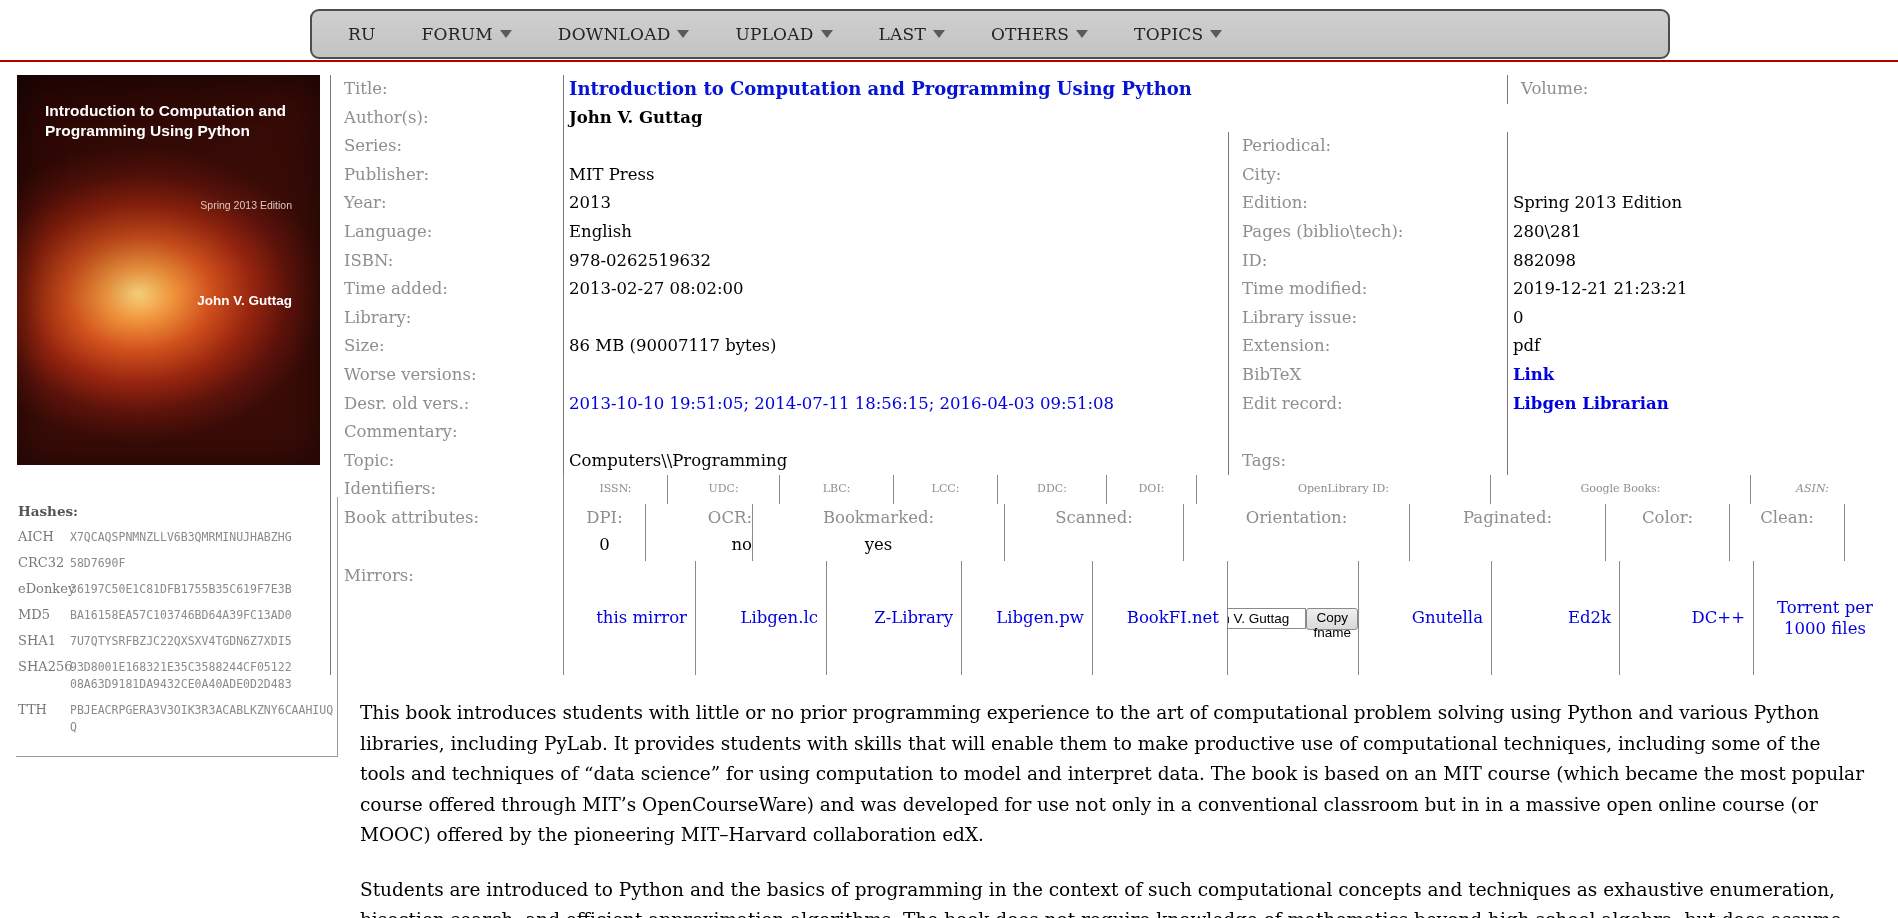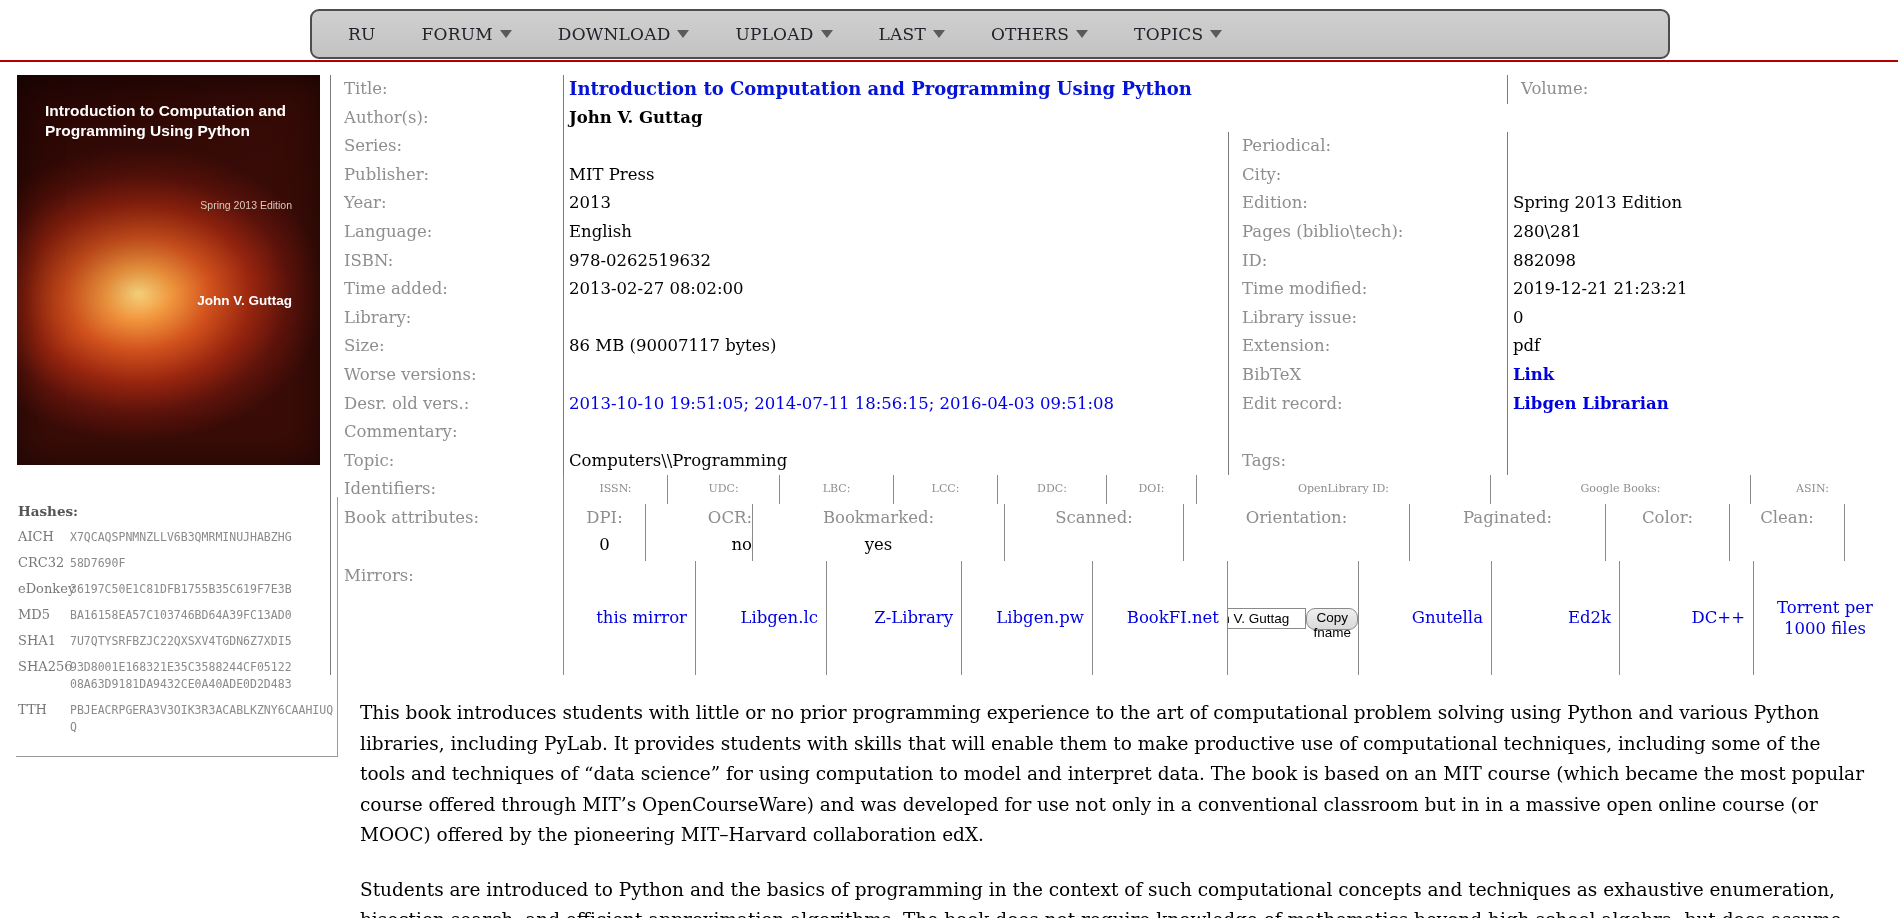--- a/index.html
+++ b/index.html
@@ -68,21 +68,21 @@
   .c-l1{width:233px;} .c-v1{width:665px;} .c-l2{width:279px;} .c-v2{width:391px;}
   .c-title{width:944px;} .c-vol{width:391px;} .c-author{width:1335px;}
   a.lk{color:#0000e0;text-decoration:none;cursor:pointer;}
   .bold{font-weight:bold;}
   .title-link{font-size:18px;font-weight:bold;color:#0413d6;text-decoration:none;cursor:pointer;}
 
   
   .id-cell{box-sizing:border-box;border-left:1px solid #8a8a8a;color:#8e8e8e;
            font-size:11px;line-height:28.6px;text-align:center;overflow:hidden;white-space:nowrap;}
   .id-c1{width:104px;} .id-c2{width:112px;} .id-c3{width:114px;} .id-c4{width:104px;}
-  .id-c5{width:109px;} .id-c6{width:90px;}  .id-c7{width:294px;} .id-c8{width:260px;} .id-c9{width:124px;}
+  .id-c5{width:109px;} .id-c6{width:90px;}  .id-c7{width:294px;} .id-c8{width:260px;} .id-c9{width:124px;font-style:italic;}
 
   
   .row-attr{display:flex;height:57px;}
   .attr-label{height:57px;line-height:27px;}
   .attr-cell{box-sizing:border-box;border-left:1px solid #8a8a8a;text-align:center;overflow:hidden;}
   .attr-k{color:#8e8e8e;font-size:16.5px;line-height:28px;}
   .attr-v{color:#000;font-size:16.5px;line-height:25px;}
   .at-c1{width:82px;} .at-c2{width:107px;text-align:right;} .at-c3{width:252px;} .at-c4{width:179px;}
   .at-c5{width:226px;} .at-c6{width:196px;} .at-c7{width:124px;} .at-c8{width:115px;} .at-c9{width:54px;}
 
@@ -95,21 +95,21 @@
               padding:0 8px;}
   .mi-c1{width:132px;} .mi-c2{width:131px;} .mi-c3{width:135px;} .mi-c4{width:131px;}
   .mi-c5{width:135px;} .mi-c6{width:131px;} .mi-c7{width:133px;} .mi-c8{width:128px;}
   .mi-c9{width:134px;} .mi-c10{width:143px;}
   .torrent-input{
     width:110px;height:21px;box-sizing:border-box;border:1px solid #8a8a8a;margin-top:2px;
     font-family:"Liberation Sans",sans-serif;font-size:13.5px;padding:0 3px;color:#000;background:#fff;
   }
   .copy-btn{
     width:110px;height:22px;margin-top:3px;box-sizing:border-box;
-    background:linear-gradient(#efefef,#d9d9d9);border:1px solid #8a8a8a;border-radius:9px;
+    background:linear-gradient(#efefef,#d9d9d9);border:1px solid #8a8a8a;border-radius:3px;
     font-family:"Liberation Sans",sans-serif;font-size:13.5px;color:#000;cursor:pointer;
   }
 
   
   .description{position:absolute;left:360px;top:698px;width:1510px;}
   .description p{margin:0 0 24px 0;font-size:18.5px;line-height:30.5px;color:#000;}
 </style>
 </head>
 <body>
 

